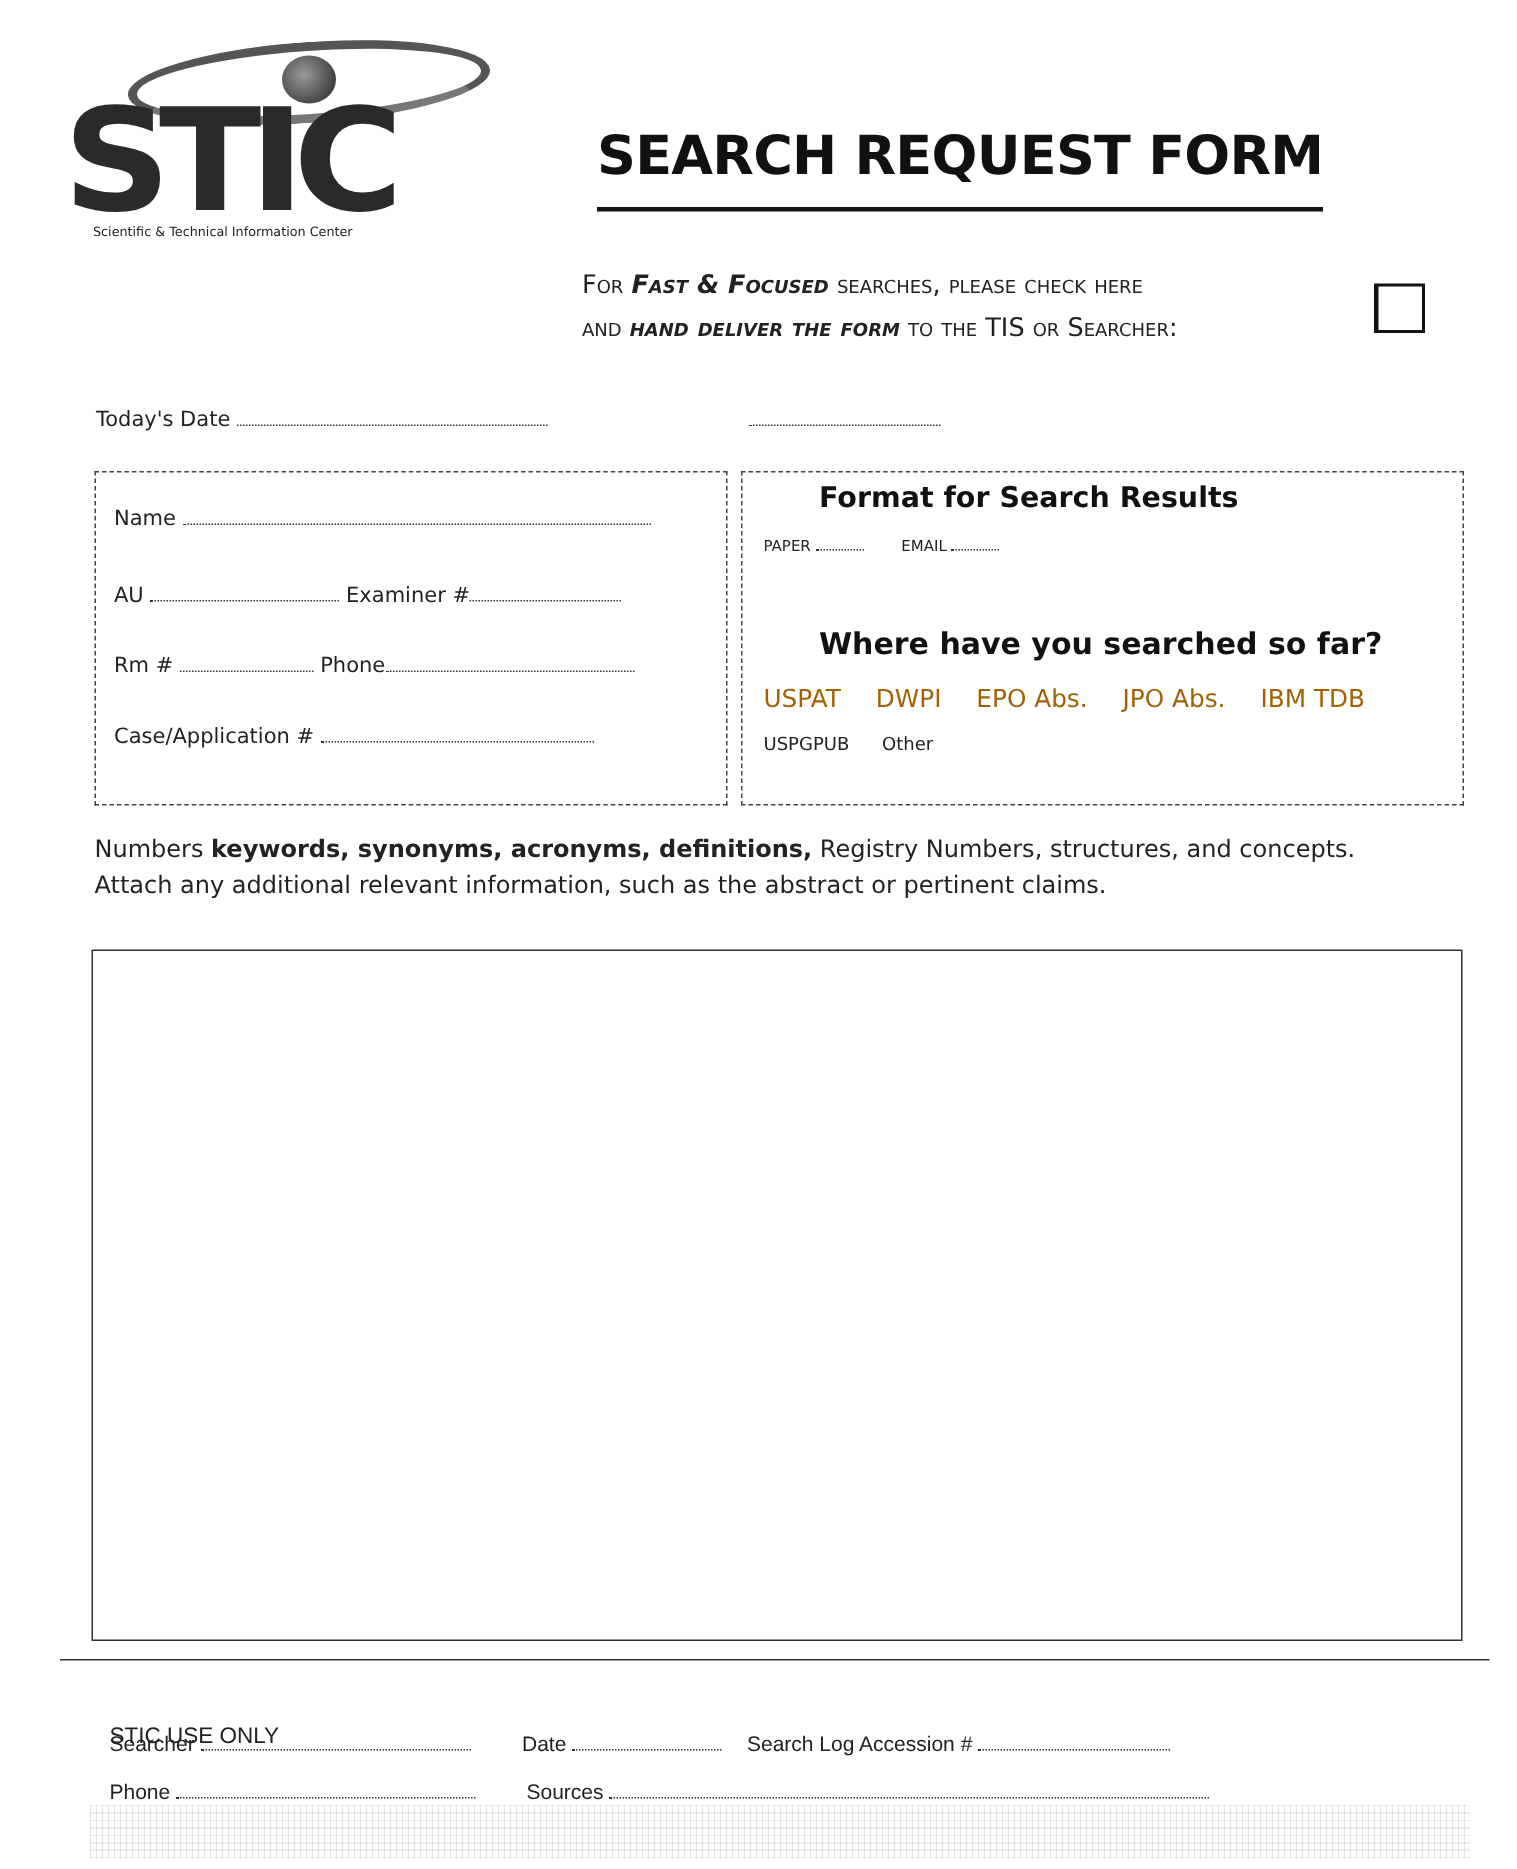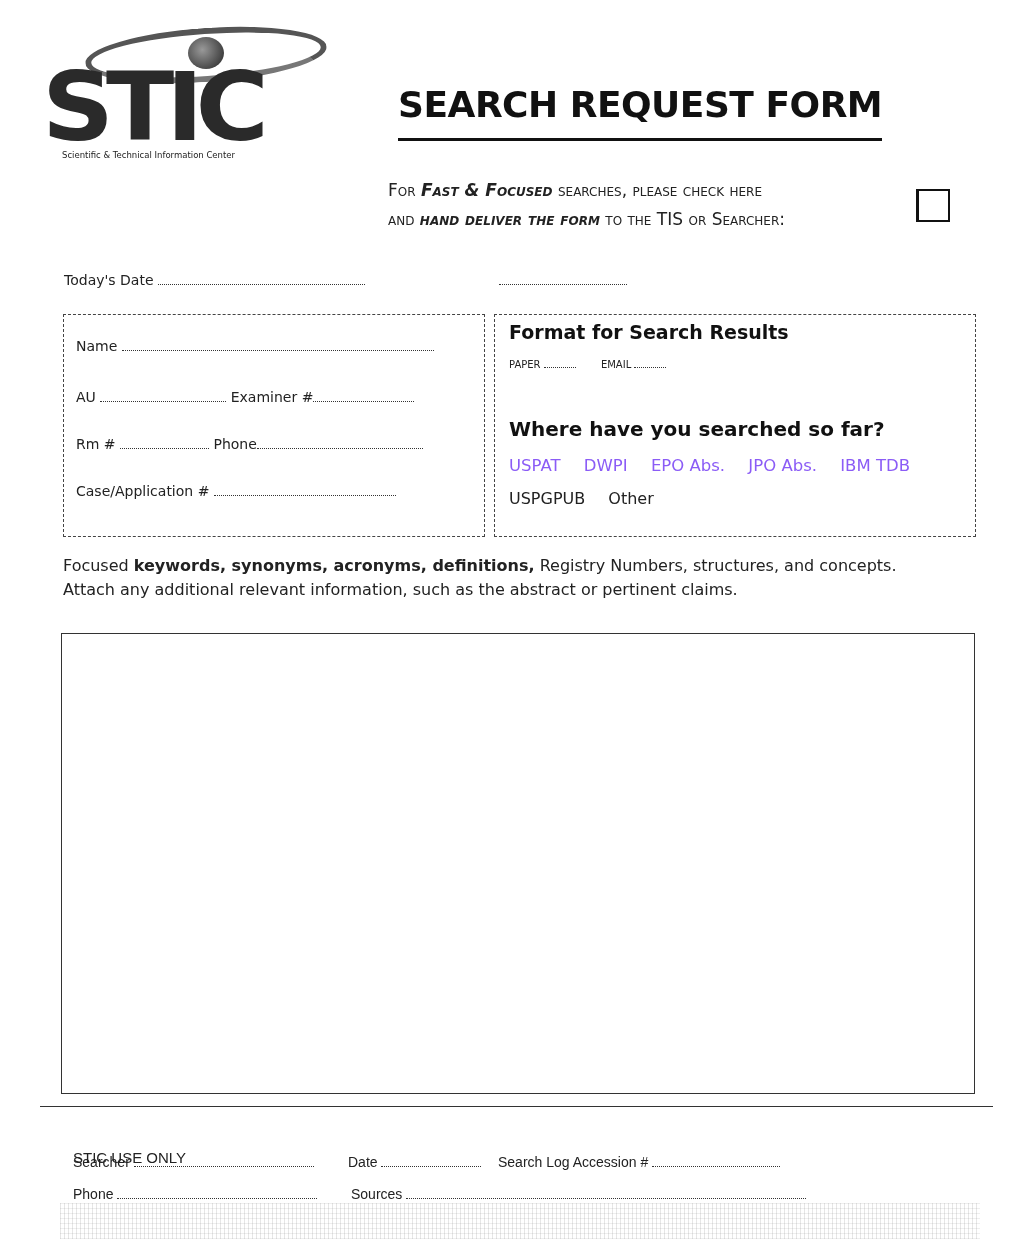--- a/index.html
+++ b/index.html
@@ -29,26 +29,26 @@
 
   .box { border: 1px dashed #444; box-sizing: border-box; }
   #leftbox { left: 63px; top: 314px; width: 422px; height: 223px; }
   #rightbox { left: 494px; top: 314px; width: 482px; height: 223px; }
 
   #f-name { left: 76px; top: 338px; }
   #f-au { left: 76px; top: 389px; }
   #f-rm { left: 76px; top: 436px; }
   #f-case { left: 76px; top: 483px; }
 
-  .h2 { font-size: 19px; font-weight: bold; color: #111; white-space: nowrap; }
+  .h2 { font-size: 19px; font-weight: bold; color: #111; white-space: nowrap; margin-left: 37px; }
   #fmt-title { left: 509px; top: 321px; }
   #fmt-opts { left: 509px; top: 359px; font-size: 10px; color: #222; white-space: nowrap; }
   #where-title { left: 509px; top: 417px; font-size: 20px; }
-  #db1 { left: 509px; top: 456px; font-size: 16.5px; white-space: nowrap; color: #8b5cf6; }
-  #db2 { left: 509px; top: 489px; font-size: 16px; white-space: nowrap; color: #222; }
+  #db1 { left: 509px; top: 456px; font-size: 16.5px; white-space: nowrap; color: #a16207; }
+  #db2 { left: 509px; top: 489px; font-size: 12px; white-space: nowrap; color: #222; }
   .dbsp { margin-right: 18px; }
 
   #instr { left: 63px; top: 554px; width: 930px; font-size: 16px; line-height: 24px; color: #222; }
   #instr .l { white-space: nowrap; display: block; }
 
   #topicbox { left: 61px; top: 633px; width: 914px; height: 461px; border: 1.5px solid #333; box-sizing: border-box; background: #fff; }
 
   #divider { left: 40px; top: 1106px; width: 953px; height: 0; border-top: 1.5px solid #333; }
 
   #stic-use { left: 73px; top: 1121px; font-family: "Liberation Sans", sans-serif; font-size: 15px; color: #222; margin-top: 28px; }
@@ -127,21 +127,21 @@
   <span class="dbsp">EPO Abs.</span>
   <span class="dbsp">JPO Abs.</span>
   <span>IBM TDB</span>
 </div>
 <div id="db2" class="abs">
   <span class="dbsp">USPGPUB</span>
   <span>Other</span>
 </div>
 
 <div id="instr" class="abs">
-  <span class="l"><span>Focused </span><b>keywords, synonyms, acronyms, definitions,</b><span> Registry Numbers, structures, and concepts.</span></span>
+  <span class="l"><span>Numbers </span><b>keywords, synonyms, acronyms, definitions,</b><span> Registry Numbers, structures, and concepts.</span></span>
   <span class="l">Attach any additional relevant information, such as the abstract or pertinent claims.</span>
 </div>
 
 <div id="topicbox" class="abs"></div>
 
 <div id="divider" class="abs"></div>
 
 <div id="stic-use" class="abs">STIC USE ONLY</div>
 <div id="s-searcher" class="abs stic-f">
   <span>Searcher</span>

